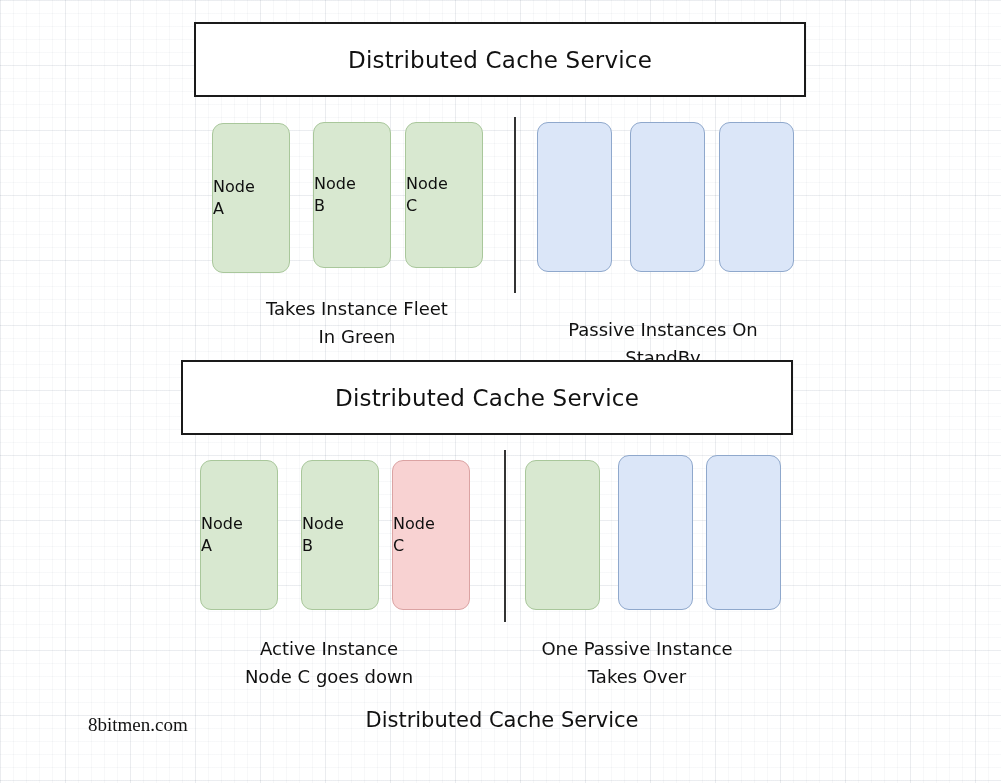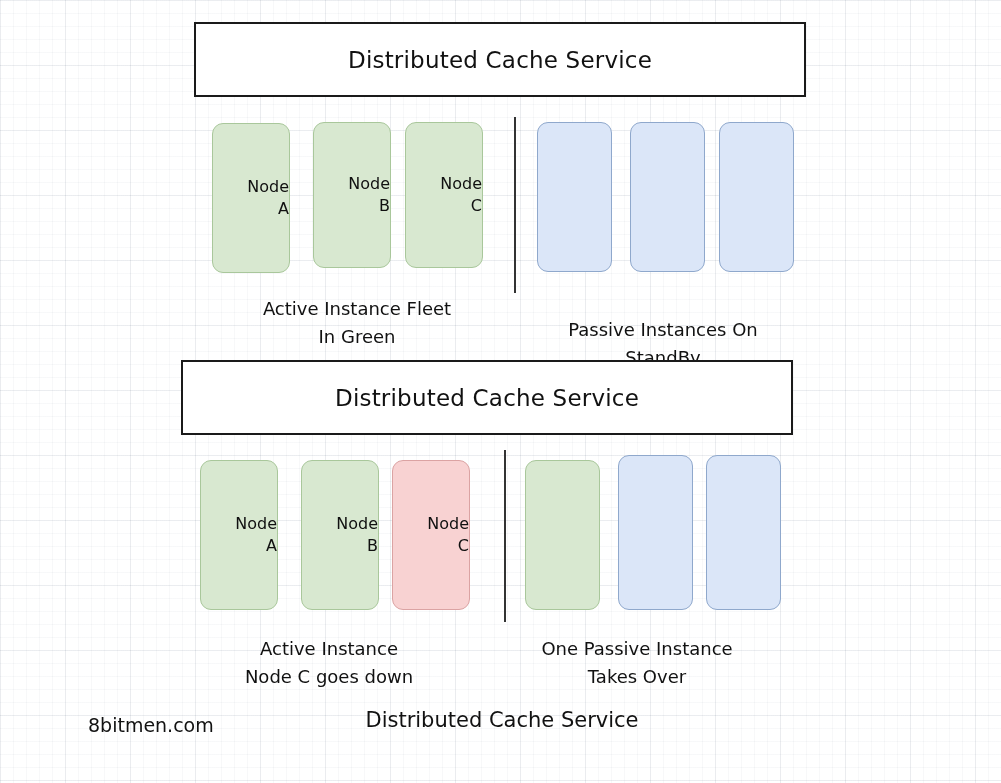--- a/index.html
+++ b/index.html
@@ -44,21 +44,21 @@
     font-family: "DejaVu Sans", sans-serif;
   }
 
   
   .node-box {
     position: absolute;
     box-sizing: border-box;
     border-radius: 11px;
     display: flex;
     flex-direction: column;
-    align-items: flex-end;
+    align-items: flex-start;
     justify-content: center;
     line-height: 1.35;
   }
   .node-box .node-line {
     font-size: 16px;
     color: #101010;
     font-family: "DejaVu Sans", sans-serif;
   }
   .node-green {
     background: #d8e8d0;
@@ -137,21 +137,21 @@
   </div>
 
   <div class="node-box node-blue" style="left:630px; top:122px; width:75px; height:150px;">
     <span class="node-line"></span>
   </div>
 
   <div class="node-box node-blue" style="left:719px; top:122px; width:75px; height:150px;">
     <span class="node-line"></span>
   </div>
 
-  <div class="caption" style="left:232px; top:295px; width:250px;">Active Instance Fleet
+  <div class="caption" style="left:232px; top:295px; width:250px;">Takes Instance Fleet
 In Green</div>
 
   <div class="caption" style="left:538px; top:316px; width:250px;">Passive Instances On
 StandBy</div>
 
   <div class="service-bar" style="left:181px; top:360px; width:612px; height:75px;">
     <span class="bar-label">Distributed Cache Service</span>
   </div>
 
   <div class="node-box node-green" style="left:200px; top:460px; width:78px; height:150px;">
@@ -182,17 +182,17 @@
   <div class="node-box node-blue" style="left:706px; top:455px; width:75px; height:155px;">
     <span class="node-line"></span>
   </div>
 
   <div class="caption" style="left:204px; top:635px; width:250px;">Active Instance
 Node C goes down</div>
 
   <div class="caption" style="left:512px; top:635px; width:250px;">One Passive Instance
 Takes Over</div>
 
-  <div class="watermark" style="left:88px; top:714px;">8bitmen.com</div>
+  <div class="watermark" style="left:88px; top:714px;font-family:Liberation Serif, serif;">8bitmen.com</div>
 
   <div class="footer-title" style="left:312px; top:705px; width:380px;"><span>Distributed Cache Service</span><br></div>
 
 </div>
 
 </body></html>

